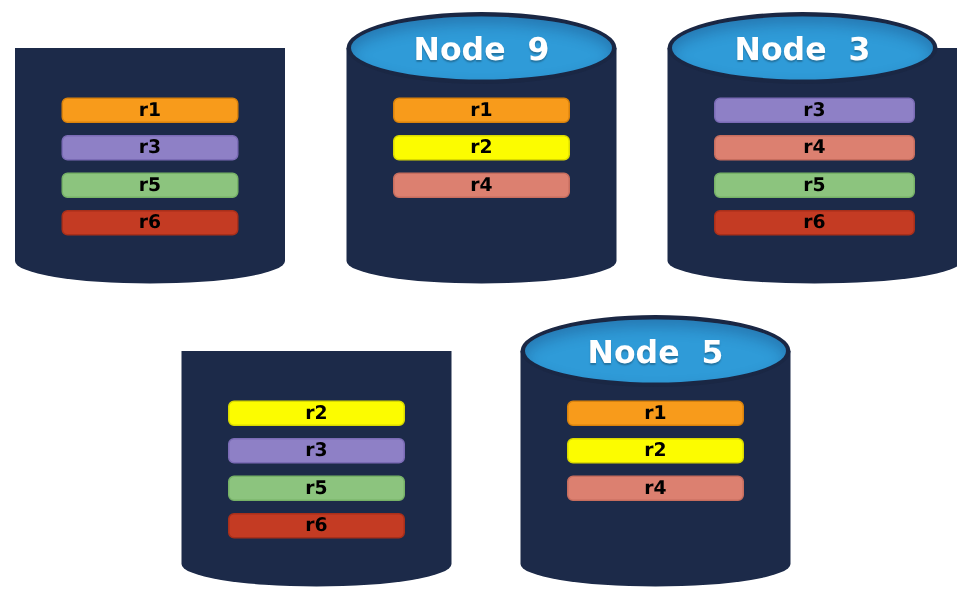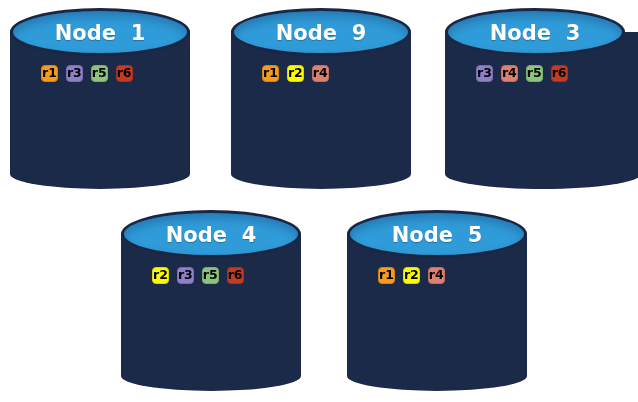--- a/index.html
+++ b/index.html
@@ -53,21 +53,21 @@
     white-space: pre;
     line-height: 1;
     padding-top: 2px;
     text-shadow: 0 1px 1px rgba(0,0,0,0.25);
   }
   .bars {
     position: absolute;
     left: 31px; right: 31px;
     top: 57px;
     display: flex;
-    flex-direction: row;
+    flex-direction: column;
     gap: 8px;
   }
   .bar {
     height: 15px;
     box-sizing: content-box;
     border: 1px solid #000;
     border-radius: 4px;
     display: flex;
     align-items: center;
     justify-content: center;
@@ -77,23 +77,20 @@
     line-height: 1;
   }
 </style>
 </head>
 <body>
 
 <div class="canvas">
 
   <div class="node node-1">
     <div class="cyl-body"></div>
-    <div class="cyl-top">
-      <span class="node-title">Node  1</span>
-    </div>
     <div class="bars">
       <div class="bar" style="background: rgb(248, 155, 27); border-color: rgb(217, 130, 12);">r1</div>
       <div class="bar" style="background: rgb(142, 128, 198); border-color: rgb(122, 107, 181);">r3</div>
       <div class="bar" style="background: rgb(140, 196, 126); border-color: rgb(118, 177, 103);">r5</div>
       <div class="bar" style="background: rgb(196, 59, 35); border-color: rgb(168, 47, 26);">r6</div>
     </div>
   </div>
 
   <div class="node node-2">
     <div class="cyl-body"></div>
@@ -115,23 +112,20 @@
     <div class="bars">
       <div class="bar" style="background: rgb(142, 128, 198); border-color: rgb(122, 107, 181);">r3</div>
       <div class="bar" style="background: rgb(220, 128, 112); border-color: rgb(198, 109, 94);">r4</div>
       <div class="bar" style="background: rgb(140, 196, 126); border-color: rgb(118, 177, 103);">r5</div>
       <div class="bar" style="background: rgb(196, 59, 35); border-color: rgb(168, 47, 26);">r6</div>
     </div>
   </div>
 
   <div class="node node-4">
     <div class="cyl-body"></div>
-    <div class="cyl-top">
-      <span class="node-title">Node  4</span>
-    </div>
     <div class="bars">
       <div class="bar" style="background: rgb(252, 252, 0); border-color: rgb(217, 217, 0);">r2</div>
       <div class="bar" style="background: rgb(142, 128, 198); border-color: rgb(122, 107, 181);">r3</div>
       <div class="bar" style="background: rgb(140, 196, 126); border-color: rgb(118, 177, 103);">r5</div>
       <div class="bar" style="background: rgb(196, 59, 35); border-color: rgb(168, 47, 26);">r6</div>
     </div>
   </div>
 
   <div class="node node-5">
     <div class="cyl-body"></div>

